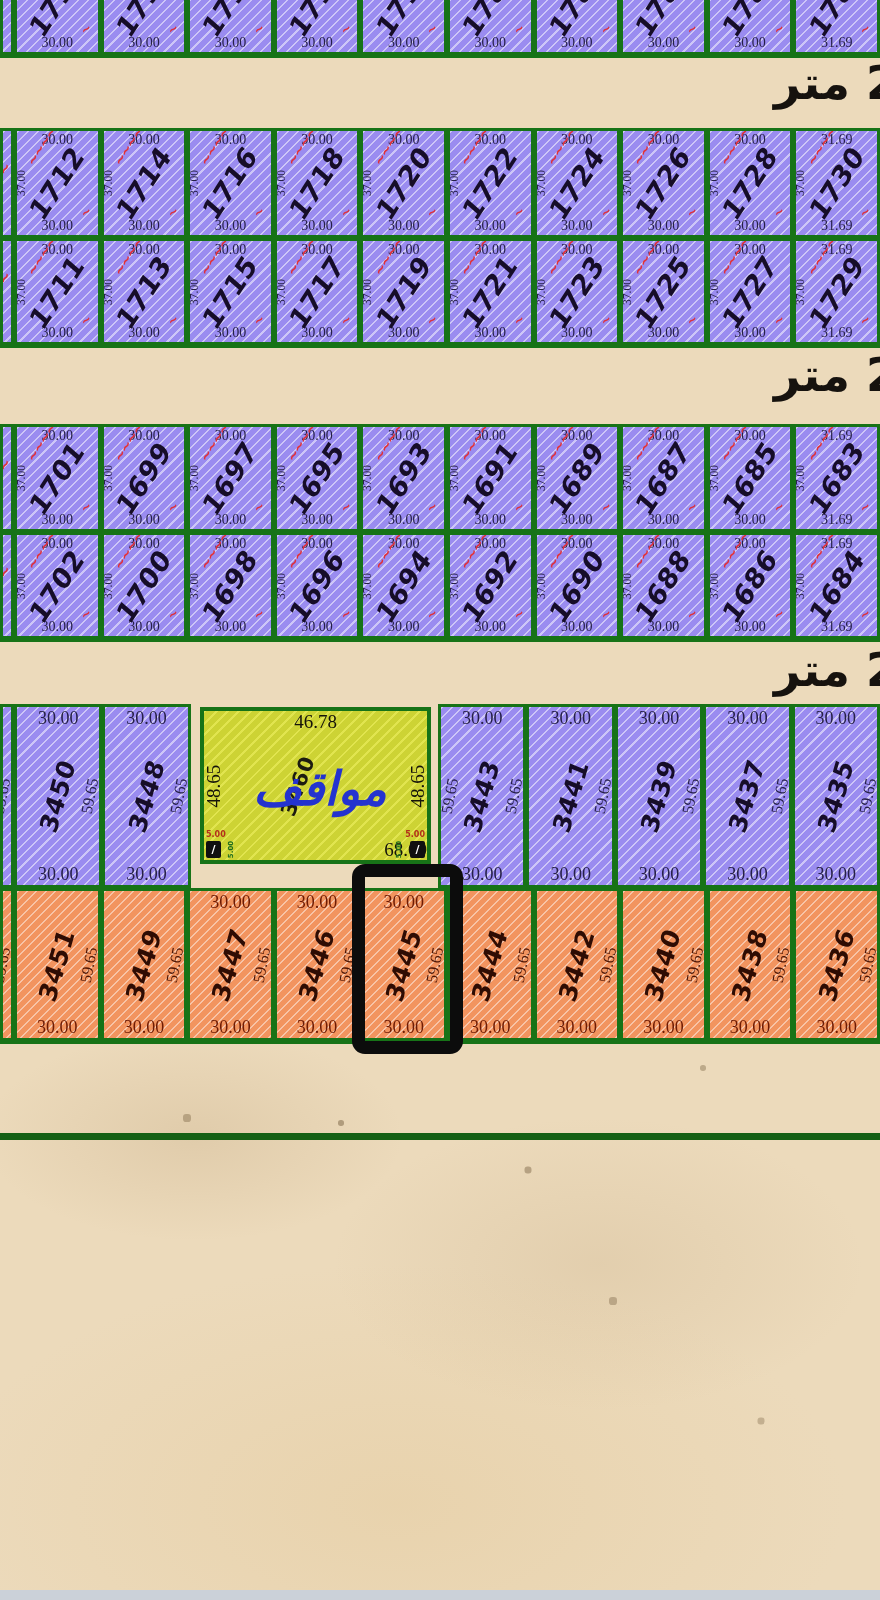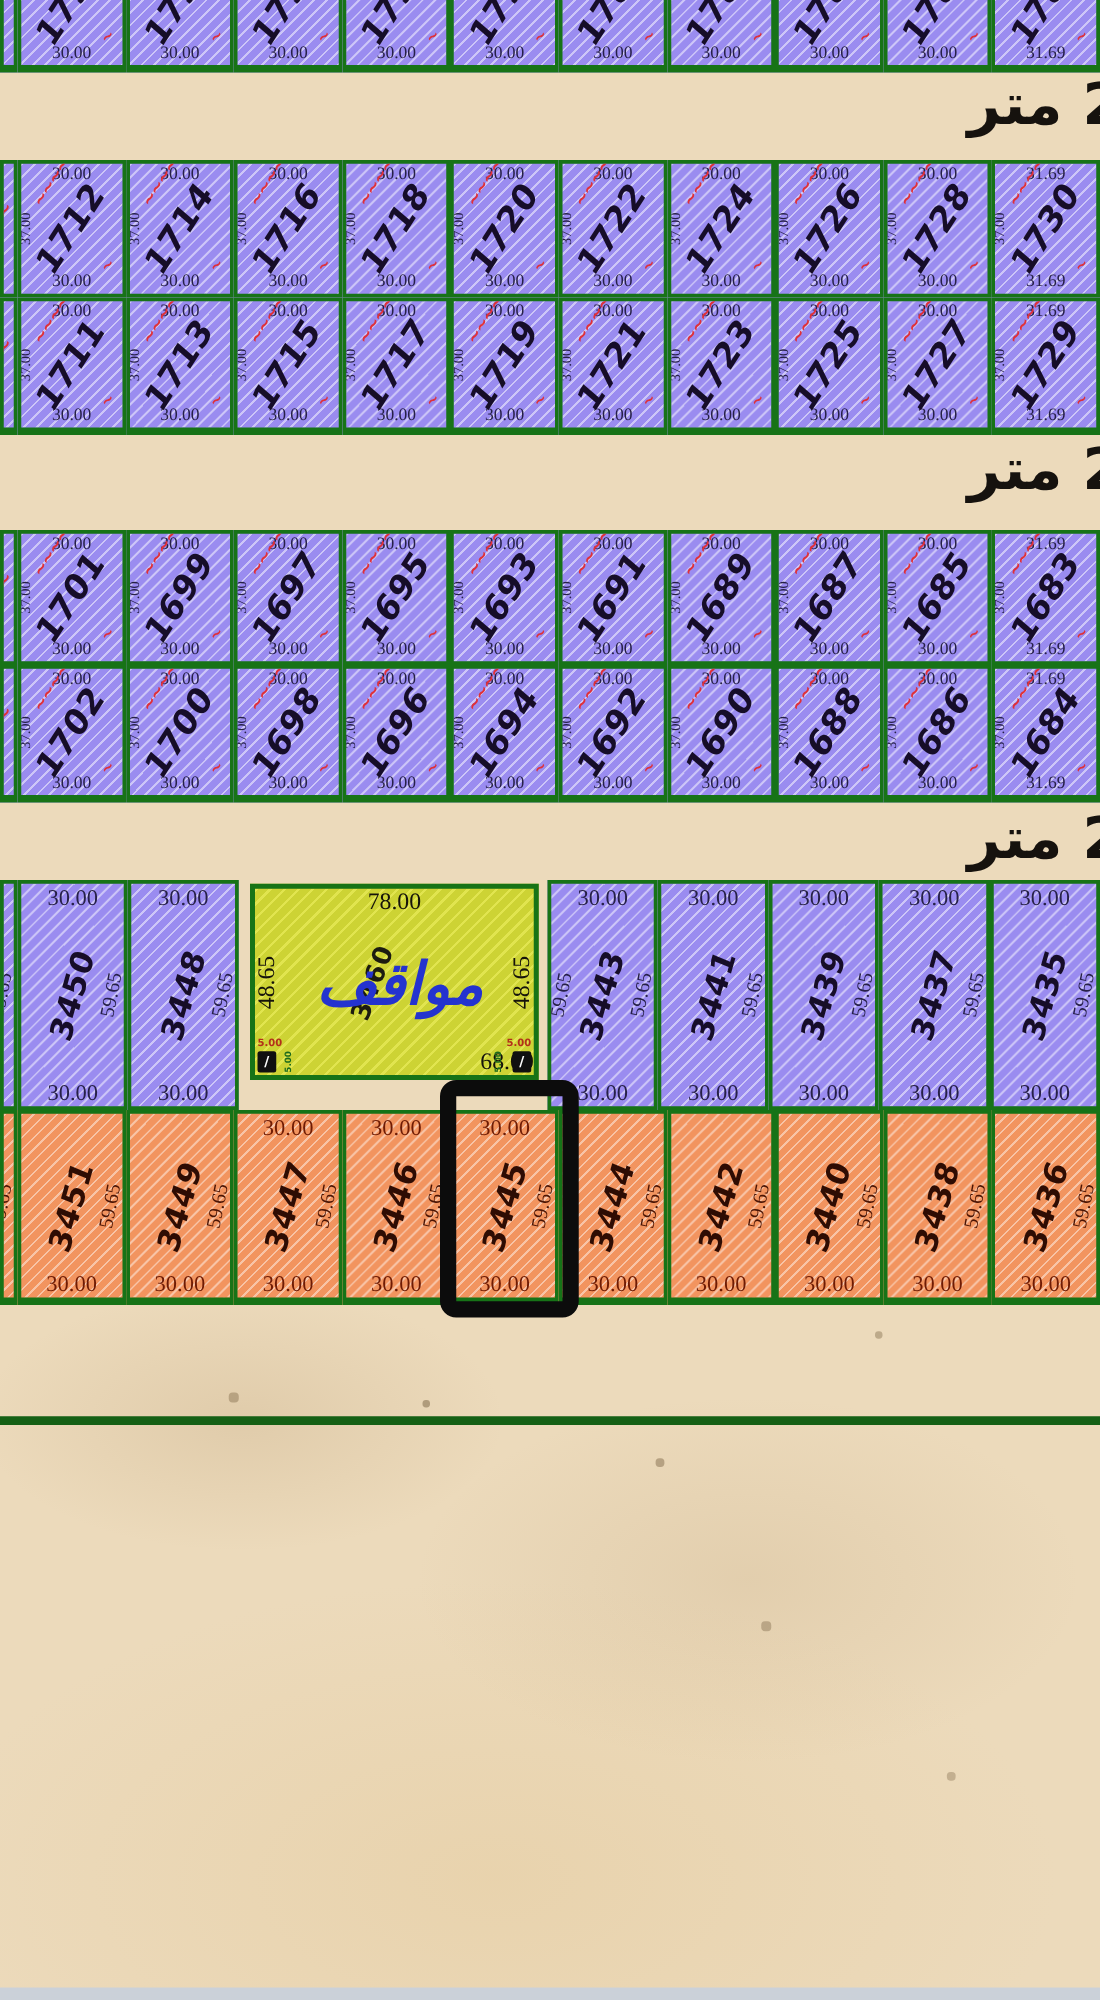--- a/index.html
+++ b/index.html
@@ -566,21 +566,21 @@
         </div>
         <div class="plot orangeF">
           <span class="dim b">30.00</span>
           <span class="sdim r">59.65</span>
           <span class="num">3436</span>
         </div>
       </div>
     </div>
 
   <div id="parking">
-    <span class="ydim ytop">78.00</span>
+    <span class="ydim ytop">46.78</span>
     <span class="ydim ybot">68.00</span>
     <span class="ydim yleft">48.65</span>
     <span class="ydim yright">48.65</span>
     <span class="ynum">3460</span>
     <span class="ylabel">مواقف</span>
     <span class="cham cl">/</span>
     <span class="cham cr">/</span>
     <span class="chd l">5.00</span>
     <span class="chd r">5.00</span>
     <span class="chg l">5.00</span>

